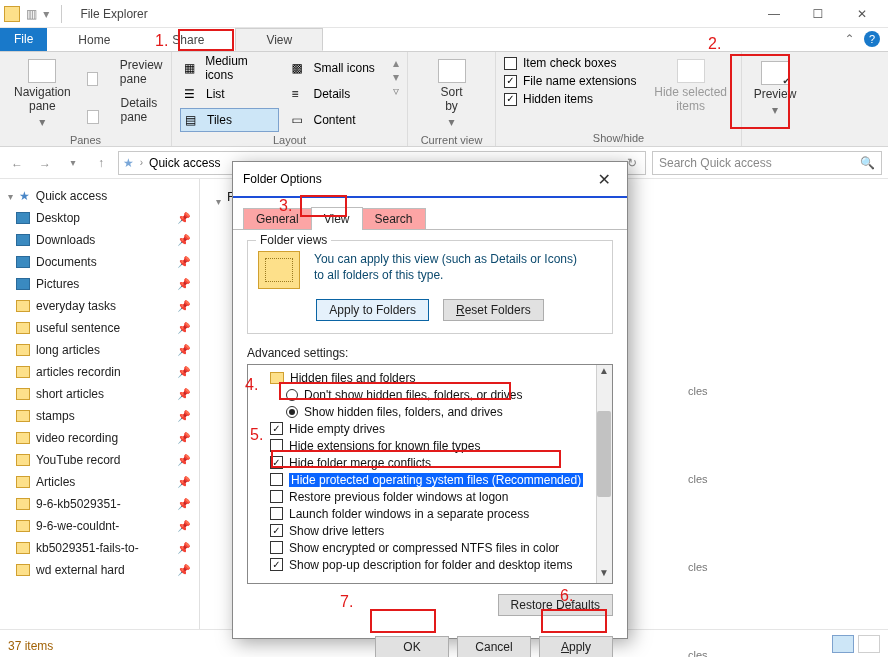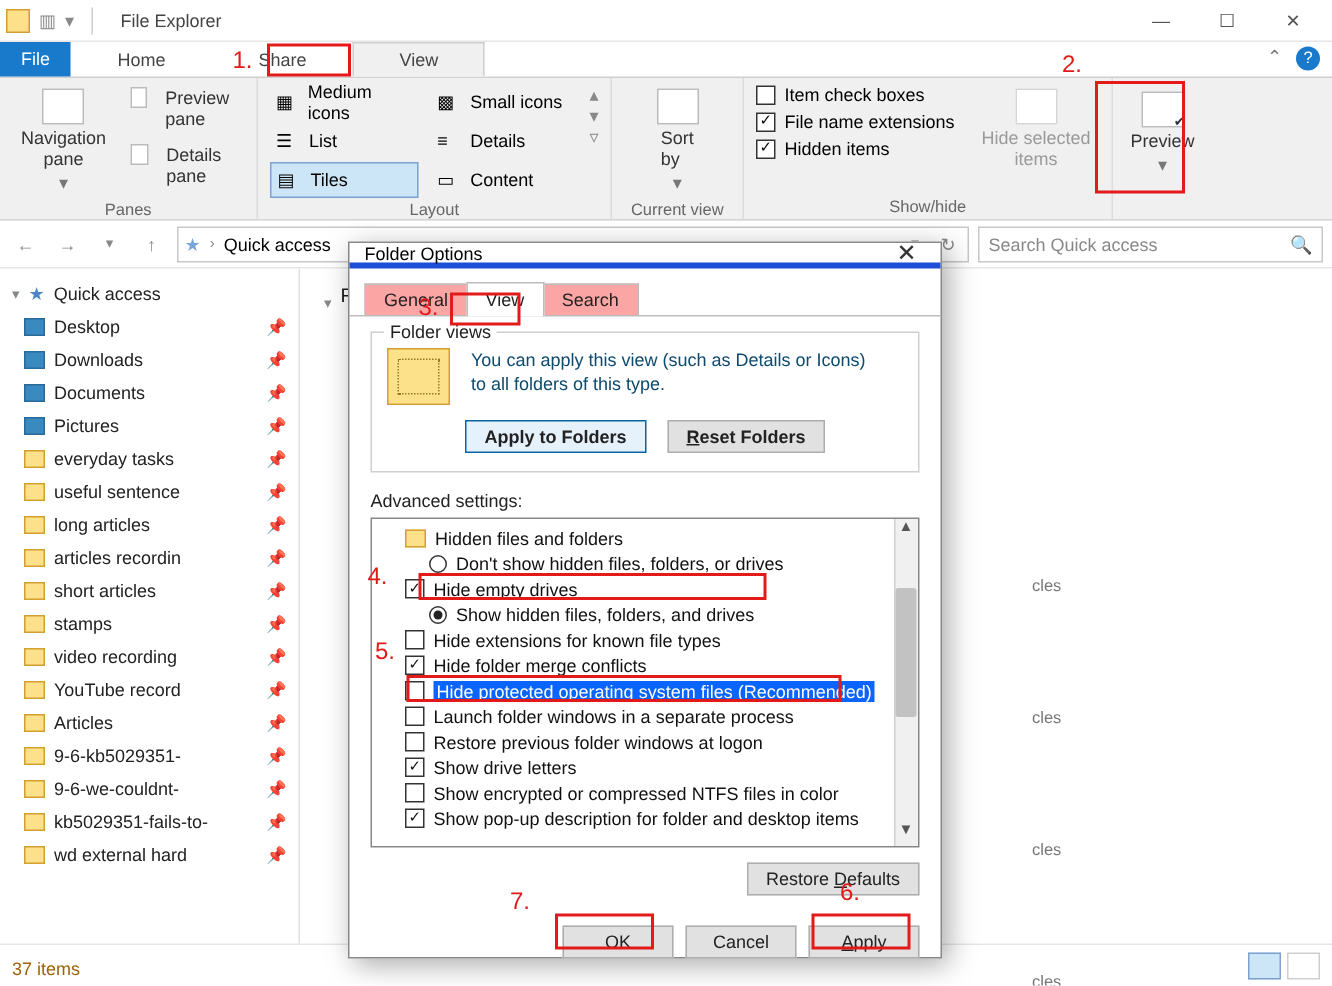--- a/index.html
+++ b/index.html
@@ -23,21 +23,21 @@
 .help-icon { width:16px;height:16px;border-radius:50%;background:#1979ca;color:#fff;display:inline-flex;align-items:center;justify-content:center;font-size:11px;}
 .caret { margin-right:6px;color:#777;}
 
 
 .ribbon { height: 95px; background: #f0f0f0; border-bottom: 1px solid #d5d5d5; display: flex; }
 .ribbon-group { border-right: 1px solid #dcdcdc; padding: 4px 8px 2px 8px; display: flex; flex-direction: column; }
 .ribbon-group .body { flex: 1; display: flex; gap: 6px; align-items: flex-start; }
 .ribbon-group .label { text-align: center; color: #666; font-size: 11px; padding-top: 2px; }
 .vbtn { display:flex;flex-direction:column;align-items:center;gap:2px;padding:3px 6px;color:#333;}
 .vbtn .icn { width:28px;height:24px;border:1px solid #bbb;background:#fff;}
-.hbtn { display:flex;align-items:flex-start;gap:12px;padding:2px 4px;color:#333;}
+.hbtn { display:flex;align-items:flex-end;gap:22px;padding:2px 4px;color:#333;}
 .hbtn .icn { width:16px;height:14px;border:1px solid #bbb;background:#fff;}
 .layout-grid { display:grid;grid-template-columns:1fr 1fr;grid-auto-rows:24px;gap:2px 8px;}
 .layout-cell { display:flex;align-items:center;gap:6px;padding:1px 4px;}
 .layout-cell.sel { border:1px solid #7da2ce;background:#cde6f7;}
 .lc-icn {width:16px;height:14px;}
 .dots {color:#777;}
 .cb { width:13px;height:13px;border:1px solid #333;display:inline-flex;align-items:center;justify-content:center;font-size:10px;line-height:1;background:#fff;}
 .cb.checked::after{content:"✓";}
 .showhide-rows{display:flex;flex-direction:column;gap:4px;}
 .showhide-row{display:flex;align-items:center;gap:6px;}
@@ -68,33 +68,33 @@
 .tile{display:flex;align-items:center;gap:8px;height:24px;margin-left:20px;}
 
 
 .status{height:24px;border-top:1px solid #e5e5e5;background:#fff;display:flex;align-items:flex-end;padding:0 8px;color:#a16207;}
 .status .modes{margin-left:auto;display:flex;gap:4px;}
 .status .mode{width:22px;height:18px;border:1px solid #cfcfcf;}
 .status .mode.active{border-color:#7da2ce;background:#cde6f7;}
 
 
 .dialog{position:absolute;left:232px;top:161px;width:396px;height:478px;background:#fff;border:1px solid #888;box-shadow:4px 4px 18px rgba(0,0,0,.35);}
-.dlg-title{height:17px;display:flex;align-items:center;padding:0 10px;border-bottom:4px solid #1d4ed8;gap:15px;}
+.dlg-title{height:36px;display:flex;align-items:center;padding:0 10px;border-bottom:2px solid #1d4ed8;gap:15px;}
 .dlg-close{margin-left:auto;font-size:16px;color:#333;padding:2px 6px;}
 .dlg-tabs{display:flex;padding:8px 10px 0 10px;border-bottom:1px solid #bdbdbd;gap:0;}
 .dlg-tab{border:1px solid #bdbdbd;border-bottom:none;padding:3px 12px;background:#fca5a5;margin-right:-1px;color:#222;margin-top:2px;}
 .dlg-tab.active{background:#fff;position:relative;top:1px;margin-top:0;padding-top:4px;padding-bottom:4px;}
 .dlg-body{padding:10px 14px;}
 .groupbox{border:1px solid #cfcfcf;padding:10px 10px 12px 10px;position:relative;margin-bottom:12px;}
 .groupbox>.legend{position:absolute;top:-8px;left:8px;background:#fff;padding:0 4px;color:#222;}
 .fv-row{display:flex;gap:14px;align-items:flex-start;}
 .fv-icon{width:42px;height:38px;background:#fde08a;border:1px solid #d0a030;position:relative;}
 .fv-icon::after{content:"";position:absolute;inset:6px;border:1px dotted #9a7a20;}
 .fv-text{color:#0c4a6e;line-height:1.35;max-width:270px;}
-.fv-btns{display:flex;gap:14px;justify-content:center;margin-top:10px;font-weight:bold;}
+.fv-btns{display:flex;gap:14px;justify-content:center;margin-top:10px;}
 .winbtn{border:1px solid #adadad;background:#e1e1e1;padding:3px 12px;min-width:94px;text-align:center;color:#222;}
 .winbtn.primary{border:1.5px solid #0a64a4;background:#e5f1fb;}
 .adv-label{margin-bottom:4px;color:#222;}
 .adv-box{border:1px solid #888;height:220px;position:relative;padding:4px 6px;overflow:hidden;}
 .adv-scroll{position:absolute;right:0;top:0;bottom:0;width:16px;background:#f0f0f0;border-left:1px solid #cfcfcf;}
 .adv-thumb{position:absolute;right:1px;top:46px;width:14px;height:86px;background:#c2c2c2;border-radius:2px;}
 .adv-arrow{position:absolute;right:0;width:16px;height:16px;text-align:center;color:#555;font-size:10px;}
 .adv-arrow.up{top:0;} .adv-arrow.down{bottom:0;}
 .tree-row{display:flex;align-items:center;gap:6px;height:17px;color:#111;white-space:nowrap;}
 .tree-row.ind1{padding-left:16px;} .tree-row.ind2{padding-left:32px;}
@@ -191,21 +191,21 @@
         <span>▿</span>
       </div>
     </div>
     <div class="label">Layout</div>
   </div>
 
   <div class="ribbon-group" style="width:88px">
     <div class="body" style="justify-content:center;width:100%">
       <div class="vbtn">
         <span class="icn"></span>
-        <span style="white-space:pre;text-align:left">Sort
+        <span style="white-space:pre;text-align:center">Sort
 by</span>
         <span class="dots">▾</span>
       </div>
     </div>
     <div class="label">Current view</div>
   </div>
 
   <div class="ribbon-group" style="width:246px">
     <div class="body">
       <div class="showhide-rows">
@@ -416,47 +416,47 @@
     <div class="adv-box">
       <div id="adv-rows">
           <div class="tree-row ind1">
             <span class="fold"></span>
             <span>Hidden files and folders</span>
           </div>
           <div class="tree-row ind2">
             <span class="radio"></span>
             <span>Don't show hidden files, folders, or drives</span>
           </div>
-          <div class="tree-row ind1">
-            <span class="cb checked"></span>
-            <span>Hide empty drives</span>
-          </div>
           <div class="tree-row ind2">
             <span class="radio sel"></span>
             <span>Show hidden files, folders, and drives</span>
           </div>
           <div class="tree-row ind1">
+            <span class="cb checked"></span>
+            <span>Hide empty drives</span>
+          </div>
+          <div class="tree-row ind1">
             <span class="cb"></span>
             <span>Hide extensions for known file types</span>
           </div>
           <div class="tree-row ind1">
             <span class="cb checked"></span>
             <span>Hide folder merge conflicts</span>
           </div>
           <div class="tree-row ind1">
             <span class="cb"></span>
             <span class="hlt">Hide protected operating system files (Recommended)</span>
           </div>
           <div class="tree-row ind1">
             <span class="cb"></span>
+            <span>Restore previous folder windows at logon</span>
+          </div>
+          <div class="tree-row ind1">
+            <span class="cb"></span>
             <span>Launch folder windows in a separate process</span>
-          </div>
-          <div class="tree-row ind1">
-            <span class="cb"></span>
-            <span>Restore previous folder windows at logon</span>
           </div>
           <div class="tree-row ind1">
             <span class="cb checked"></span>
             <span>Show drive letters</span>
           </div>
           <div class="tree-row ind1">
             <span class="cb"></span>
             <span>Show encrypted or compressed NTFS files in color</span>
           </div>
           <div class="tree-row ind1">

